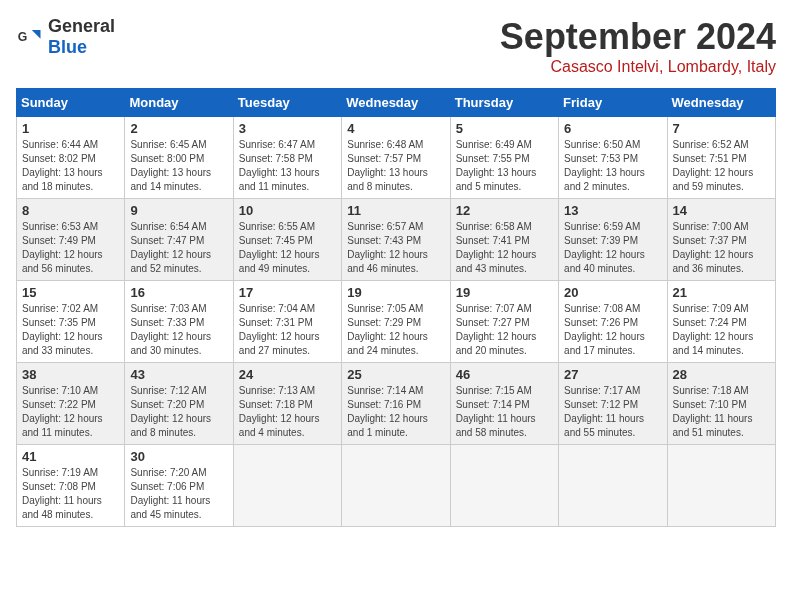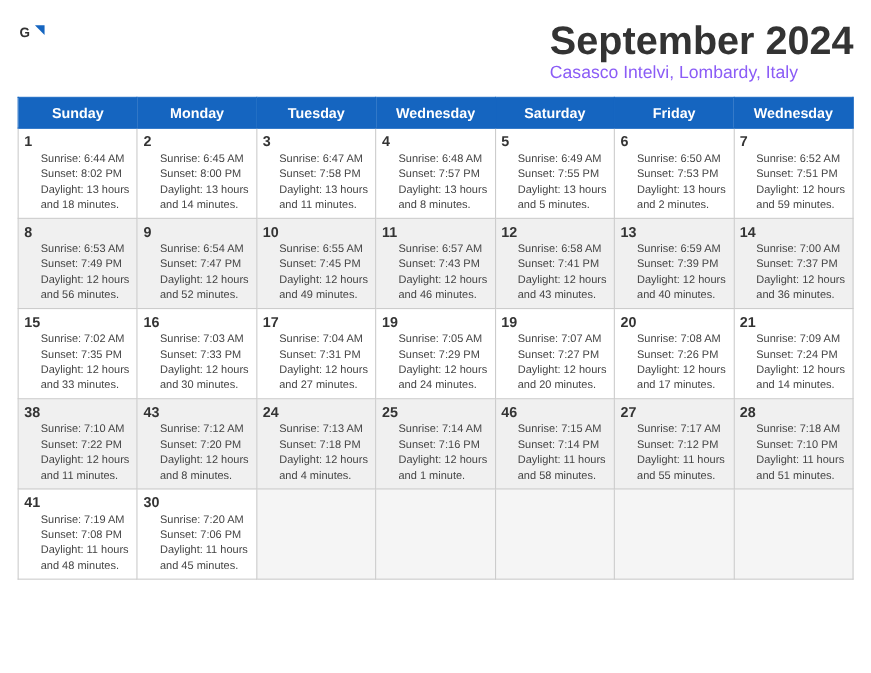--- a/index.html
+++ b/index.html
@@ -19,41 +19,42 @@
     .logo {
       display: flex;
       align-items: center;
       gap: 4px;
     }
     .logo-icon {
       width: 28px;
       height: 28px;
     }
     .title-area {
+      text-align: right;
     }
     .month-title {
       font-size: 36px;
       font-weight: bold;
       color: #333;
     }
     .location-title {
       font-size: 16px;
-      color: #8b5cf6;
+      color: #b91c1c;
     }
     .calendar {
       width: 100%;
       border-collapse: collapse;
       border: 1px solid #ccc;
     }
     .calendar th {
       background-color: #1565c0;
       color: #fff;
       padding: 6px 4px;
       font-size: 13px;
-      text-align: center;
+      text-align: left;
       border: 1px solid #1565c0;
     }
     .calendar td {
       border: 1px solid #ccc;
       padding: 4px 5px;
       vertical-align: top;
       font-size: 10.5px;
       color: #333;
       width: calc(100% / 7);
       min-height: 80px;
@@ -63,53 +64,56 @@
     }
     .day-number {
       font-size: 13px;
       font-weight: bold;
       margin-bottom: 2px;
     }
     .day-info {
       font-size: 10px;
       color: #444;
       line-height: 1.4;
-      margin-left: 15px;
     }
     .row-shaded td {
       background-color: #f0f0f0;
     }
     .row-white td {
       background-color: #fff;
     }
   </style>
 </head>
 <body>
 
 <div class="header-area">
   <div class="logo">
     <svg class="logo-icon" viewBox="0 0 32 32">
       <text x="2" y="20" font-size="14" font-weight="bold" fill="#333">G</text>
       <polygon points="18,8 28,8 28,18" fill="#1565c0"></polygon>
     </svg>
+    <div>
+      <span style="font-size:18px;font-weight:bold;color:#333;">General</span><br>
+      <span style="font-size:18px;font-weight:bold;color:#1565c0;">Blue</span>
+    </div>
   </div>
   <div class="title-area">
     <div class="month-title">September 2024</div>
     <div class="location-title">Casasco Intelvi, Lombardy, Italy</div>
   </div>
 </div>
 
 <table class="calendar">
   <thead>
     <tr>
     <th>Sunday</th>
         <th>Monday</th>
         <th>Tuesday</th>
         <th>Wednesday</th>
-        <th>Saturday</th>
+        <th>Thursday</th>
         <th>Friday</th>
         <th>Wednesday</th>
       </tr>
   </thead>
   <tbody id="calendar-body">
   <tr class="row-white">
         <td>
           <div class="day-number">1</div>
           <div class="day-info">Sunrise: 6:44 AM<br>Sunset: 8:02 PM<br>Daylight: 13 hours<br>and 18 minutes.</div>
         </td>

